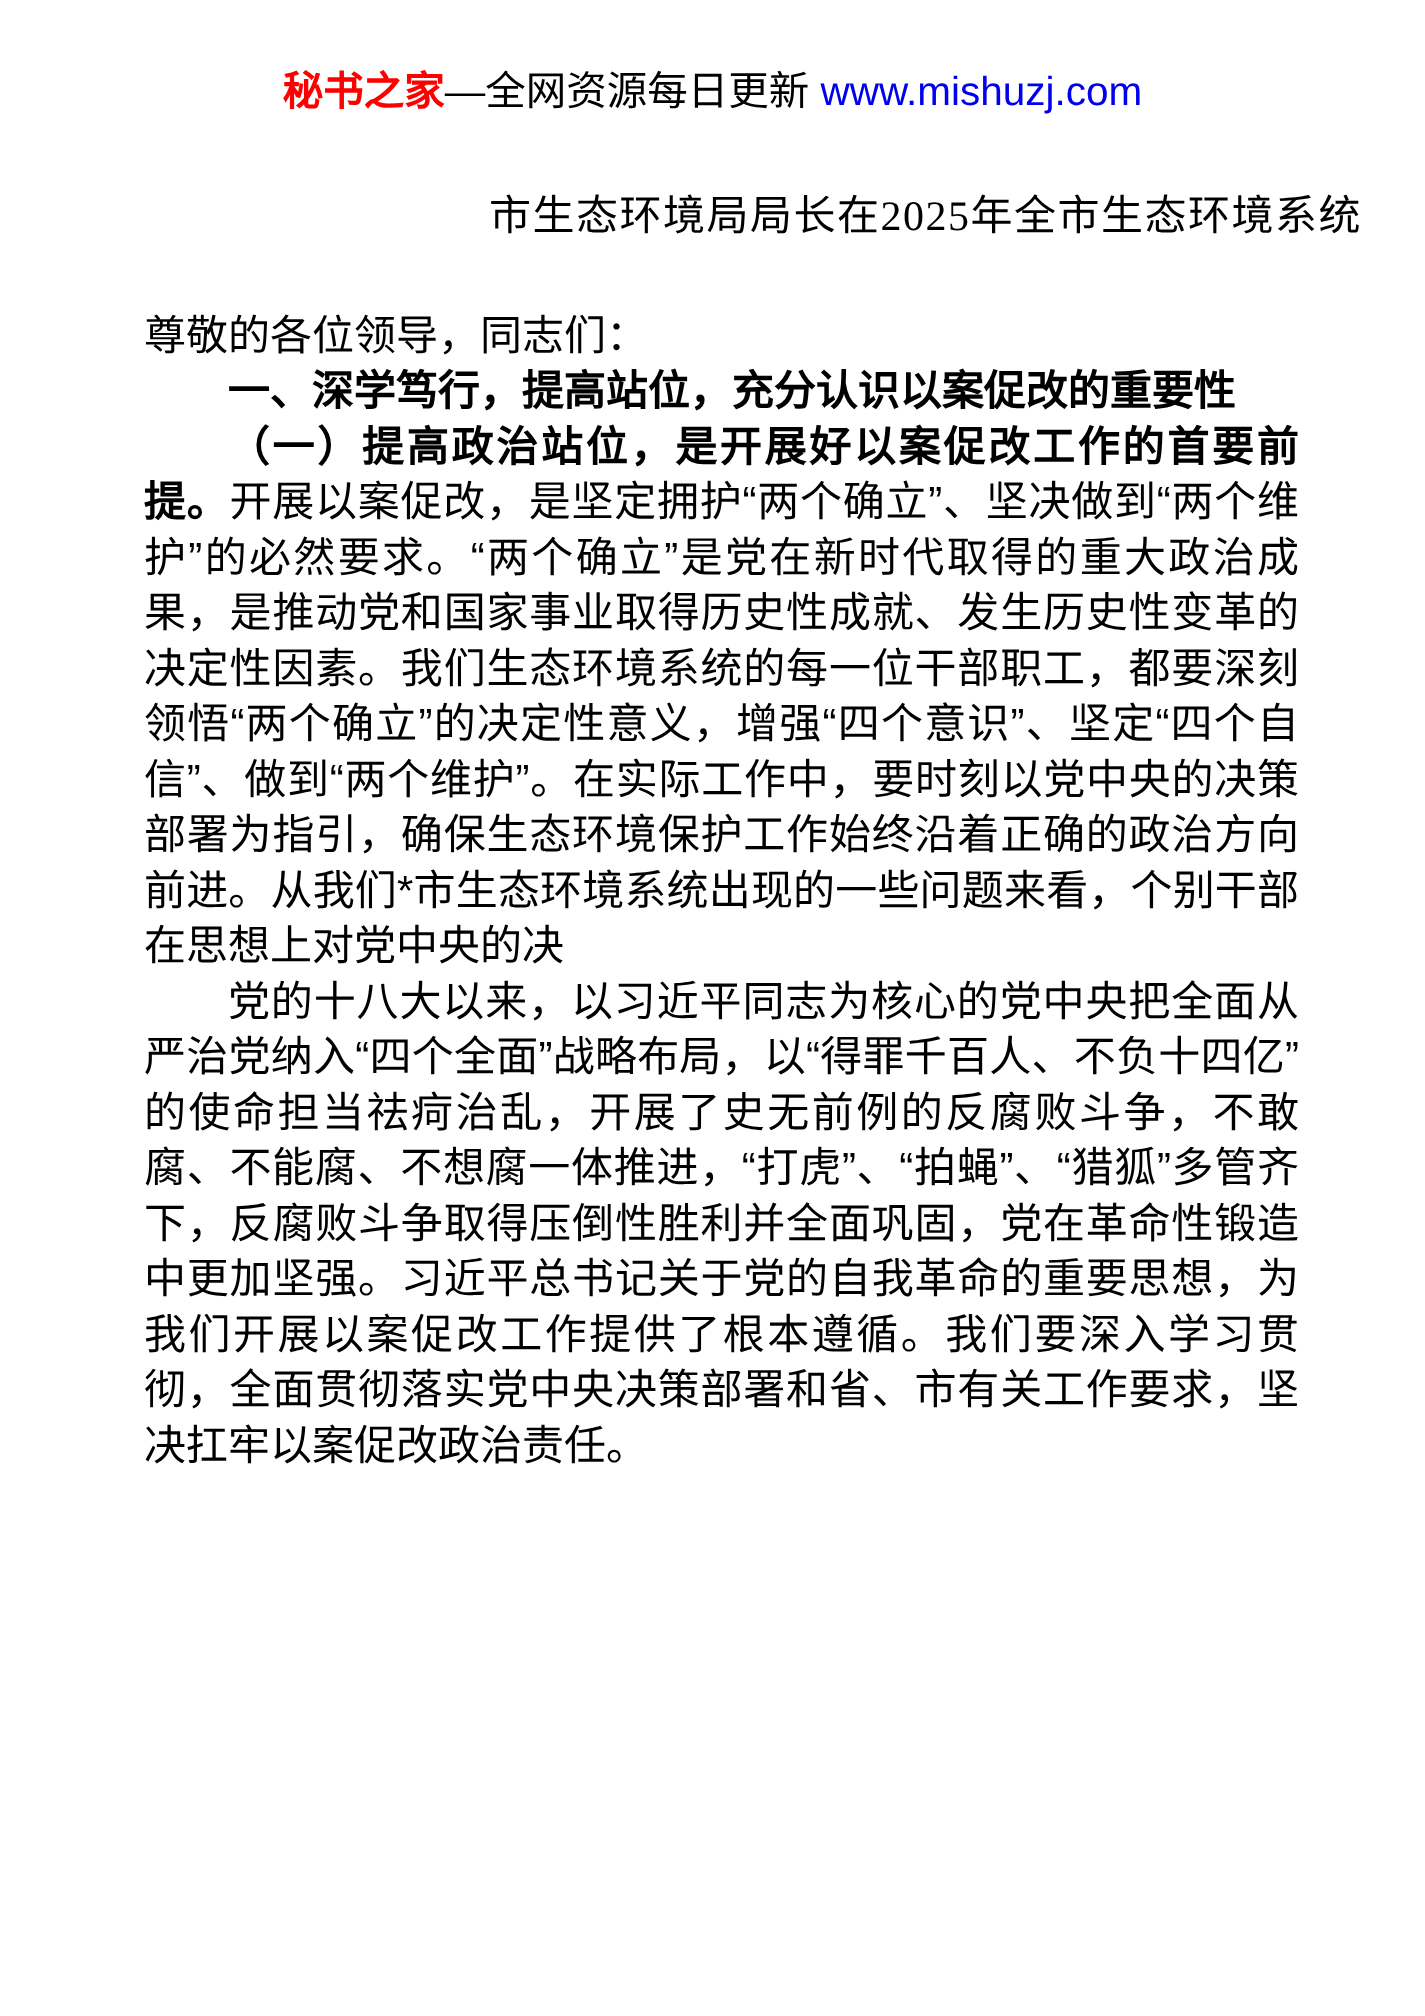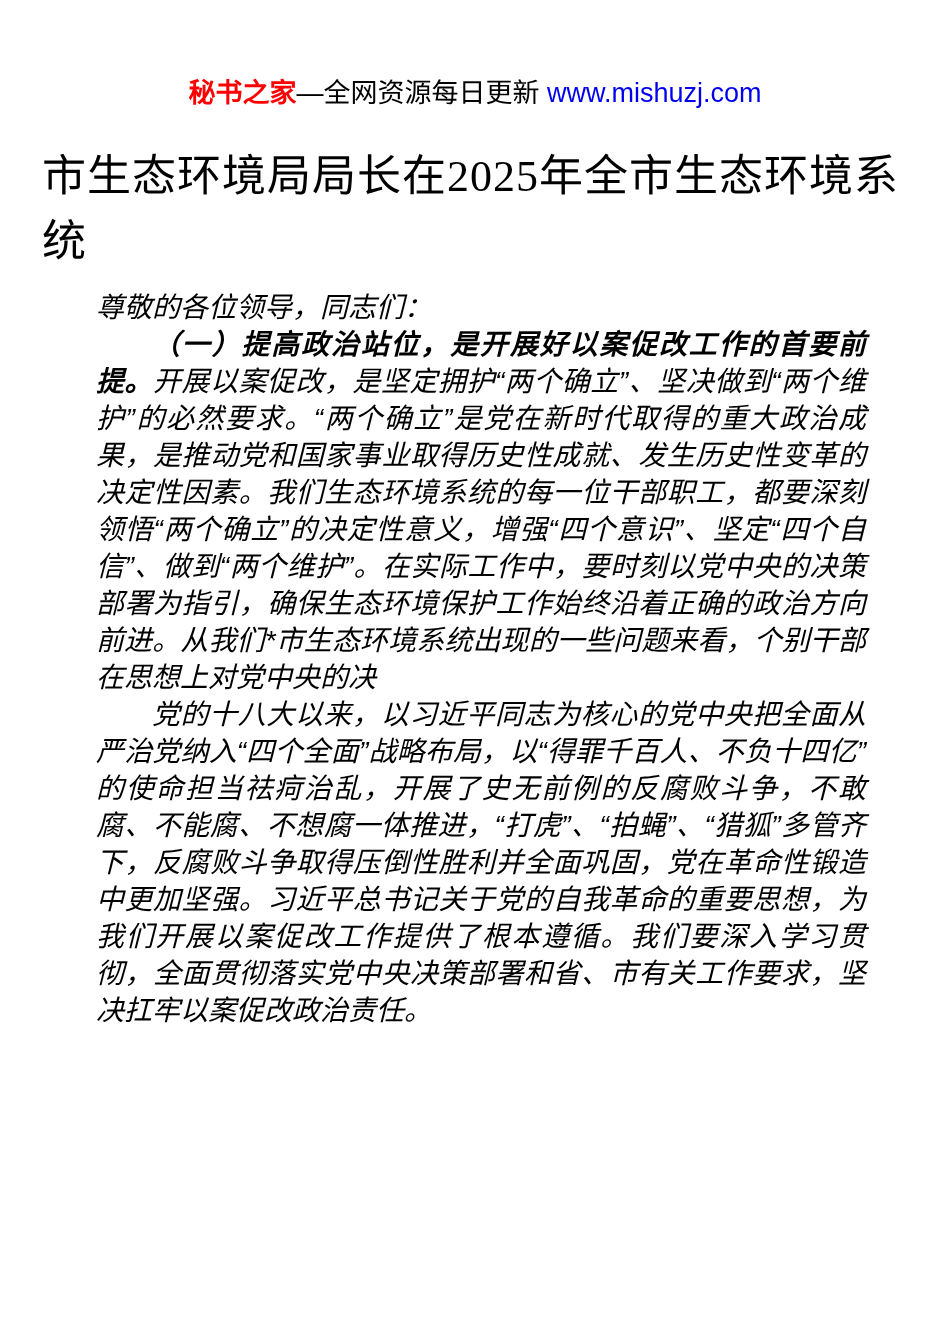--- a/index.html
+++ b/index.html
@@ -12,21 +12,21 @@
     width: 950px;
     height: 1344px;
     background: #ffffff;
     overflow: hidden;
     box-sizing: border-box;
     font-family: "Liberation Sans", sans-serif;
     color: #000000;
   }
   
   .site-header {
-    padding-top: 76px;
+    padding-top: 44px;
     text-align: center;
     font-size: 27px;
     line-height: 34px;
     white-space: nowrap;
   }
   .site-header .brand {
     color: #ff0000;
     font-weight: 700;
   }
   .site-header .tagline {
@@ -34,38 +34,37 @@
     font-weight: 400;
   }
   .site-header .url {
     color: #0000ee;
     font-weight: 400;
     text-decoration: none;
   }
   
   .doc-title {
     margin: 34px 42px 0 42px;
-    text-align: left;
-    font-size: 44px;
+    text-align: right;
+    font-size: 28px;
     font-weight: 500;
     line-height: 64px;
     letter-spacing: 1px;
   }
   .doc-title .year {
     font-family: "Liberation Serif", serif;
     font-weight: 400;
   }
   
   .doc-body {
-    margin: 16px 84px 0 96px;
+    margin: 28px 84px 0 96px;
     font-size: 28px;
     line-height: 37px;
     text-align: justify;
     text-justify: inter-ideograph;
-    font-style: italic;
   }
   .doc-body p {
     margin: 0;
     text-indent: 2em;
   }
   .doc-body p.no-indent {
     text-indent: 0;
   }
   .doc-body .section-heading {
     margin: 0;
@@ -89,20 +88,21 @@
 
   <h1 class="doc-title">
     <div><span>市生态环境局局长在</span><span class="year">2025</span><span>年全市生态环境系统</span></div>
   </h1>
 
   <div class="doc-body">
 
     <p class="no-indent">尊敬的各位领导，同志们：</p>
 
 
+    <h2 class="section-heading">一、深学笃行，提高站位，充分认识以案促改的重要性</h2>
 
     <p><span class="bold-lead">（一）提高政治站位，是开展好以案促改工作的首要前提。</span><span>开展以案促改，是坚定拥护“两个确立”、坚决做到“两个维护”的必然要求。“两个确立”是党在新时代取得的重大政治成果，是推动党和国家事业取得历史性成就、发生历史性变革的决定性因素。我们生态环境系统的每一位干部职工，都要深刻领悟“两个确立”的决定性意义，增强“四个意识”、坚定“四个自信”、做到“两个维护”。在实际工作中，要时刻以党中央的决策部署为指引，确保生态环境保护工作始终沿着正确的政治方向前进。从我们*市生态环境系统出现的一些问题来看，个别干部在思想上对党中央的决</span></p>
 
     <p>党的十八大以来，以习近平同志为核心的党中央把全面从严治党纳入“四个全面”战略布局，以“得罪千百人、不负十四亿”的使命担当祛疴治乱，开展了史无前例的反腐败斗争，不敢腐、不能腐、不想腐一体推进，“打虎”、“拍蝇”、“猎狐”多管齐下，反腐败斗争取得压倒性胜利并全面巩固，党在革命性锻造中更加坚强。习近平总书记关于党的自我革命的重要思想，为我们开展以案促改工作提供了根本遵循。我们要深入学习贯彻，全面贯彻落实党中央决策部署和省、市有关工作要求，坚决扛牢以案促改政治责任。</p>
 
   </div>
 
 </div>
 
 </body></html>

